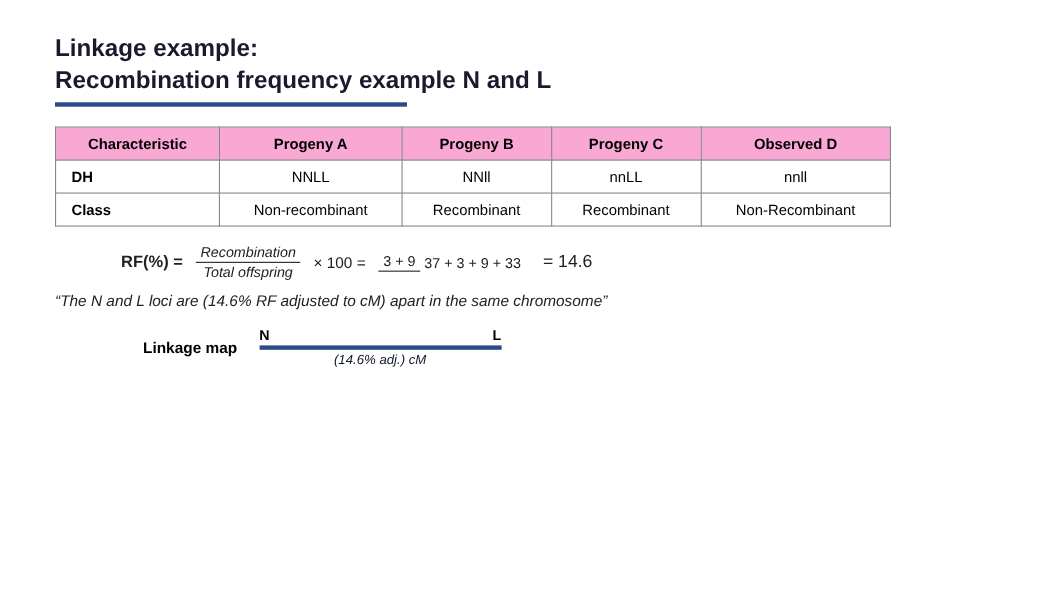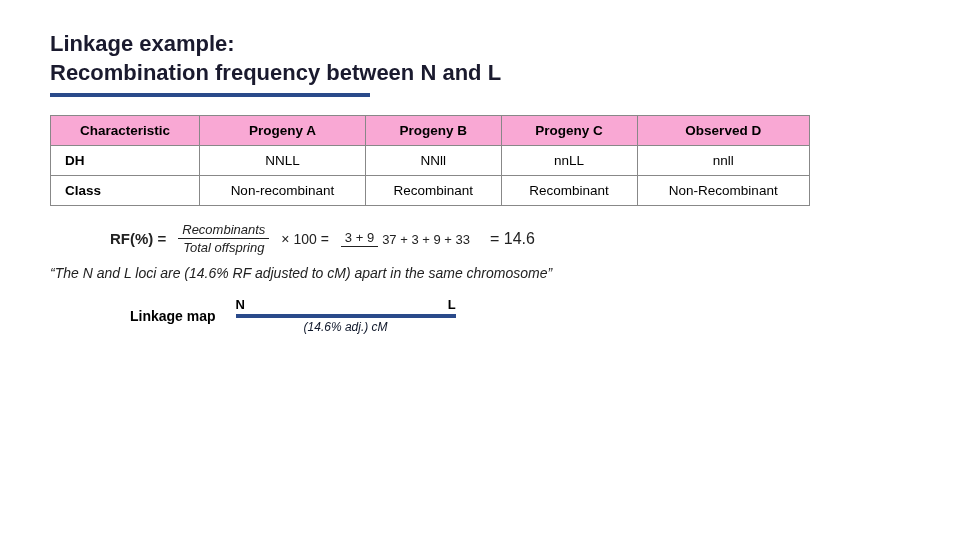--- a/index.html
+++ b/index.html
@@ -173,21 +173,21 @@
       font-style: italic;
     }
   </style>
 </head>
 <body>
 
 <div class="page">
 
   <div class="title">
     <span>Linkage example:</span><br>
-    <span>Recombination frequency between N and L</span>
+    <span>Recombination frequency example N and L</span>
   </div>
   <div class="title-underline"></div>
 
   <div class="table-wrapper">
     <table>
       <thead>
         <tr>
           <th>Characteristic</th>
           <th>Progeny A</th>
           <th>Progeny B</th>
@@ -211,21 +211,21 @@
             <td>Non-Recombinant</td>
           </tr>
         </tbody>
     </table>
   </div>
 
   <div class="formula-area">
     <div class="formula-img">
       <span class="rf-label">RF(%) =</span>
       <span class="fraction">
-        <span class="numer">Recombinants</span>
+        <span class="numer">Recombination</span>
         <span class="denom">Total offspring</span>
       </span>
       <span>× 100 =</span>
       <span class="formula-calc">
         <span class="numer">3 + 9</span>
         <span class="denom">37 + 3 + 9 + 33</span>
       </span>
       <span class="formula-equals">= 14.6</span>
     </div>
   </div>

